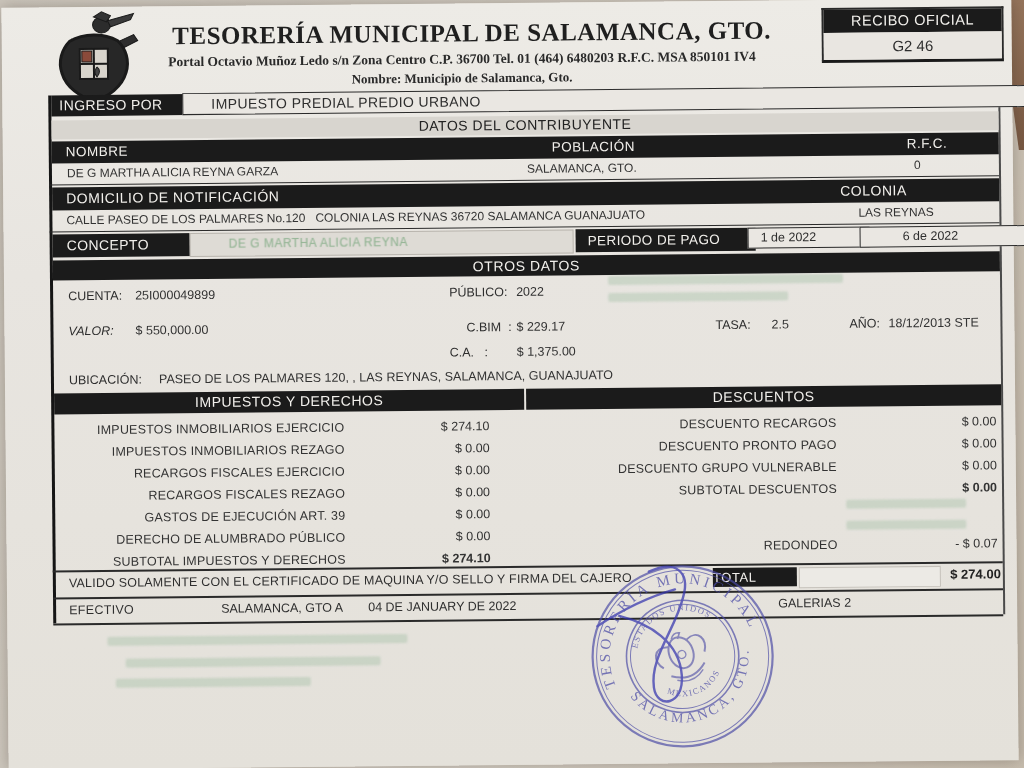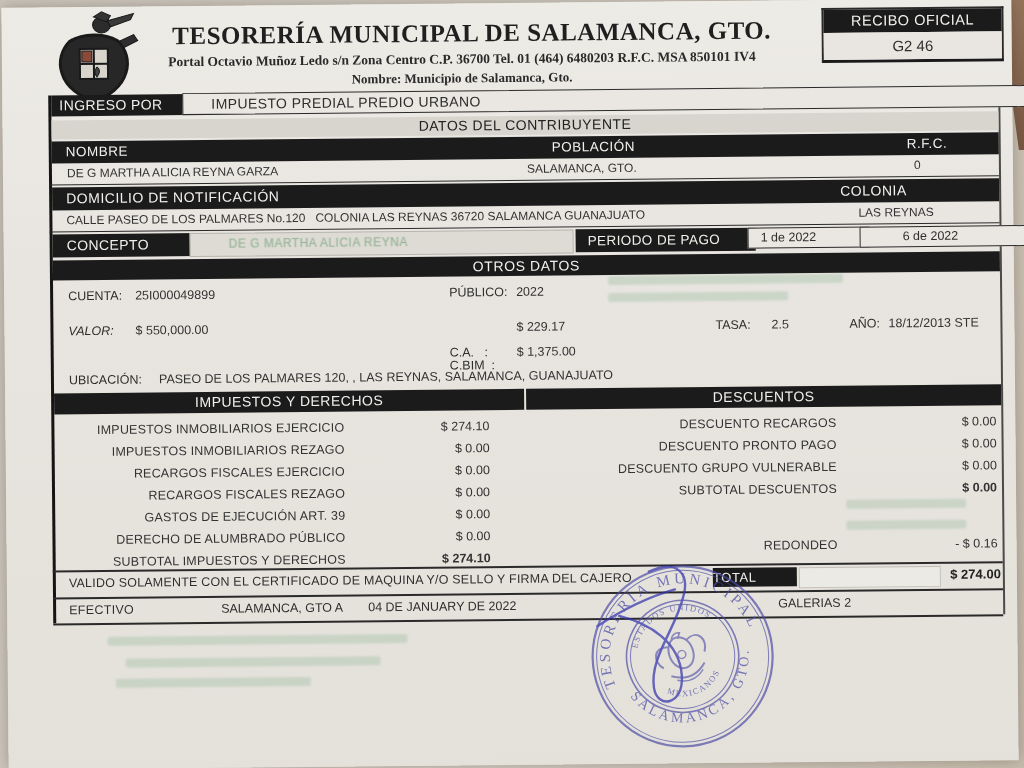--- a/index.html
+++ b/index.html
@@ -100,21 +100,21 @@
     <div class="abs" style="left:49px;top:274px;width:947px;height:108px;font-size:12.5px;color:#333;">
       <span class="abs lbl" style="left:15px;top:8px;">CUENTA:</span>
       <span class="abs val" style="left:82px;top:8px;">25I000049899</span>
       <span class="abs lbl" style="left:396px;top:8px;">PÚBLICO:</span>
       <span class="abs val" style="left:463px;top:8px;">2022</span>
       <span class="abs smudge" style="left:555px;top:0px;width:235px;height:9px;"></span>
       <span class="abs smudge" style="left:555px;top:17px;width:180px;height:9px;"></span>
 
       <span class="abs lbl" style="left:15px;top:43px;font-style:italic;">VALOR:</span>
       <span class="abs val" style="left:82px;top:43px;">$ 550,000.00</span>
-      <span class="abs lbl" style="left:396px;top:43px;white-space:pre;margin-top:38px;">C.BIM  :</span>
+      <span class="abs lbl" style="left:413px;top:43px;white-space:pre;">C.BIM  :</span>
       <span class="abs val" style="left:463px;top:43px;">$ 229.17</span>
       <span class="abs lbl" style="left:662px;top:43px;">TASA:</span>
       <span class="abs val" style="left:718px;top:43px;">2.5</span>
       <span class="abs lbl" style="left:796px;top:43px;">AÑO:</span>
       <span class="abs val" style="left:835px;top:43px;">18/12/2013 STE</span>
 
       <span class="abs lbl" style="left:396px;top:68px;white-space:pre;">C.A.   :</span>
       <span class="abs val" style="left:463px;top:68px;">$ 1,375.00</span>
 
       <span class="abs lbl" style="left:15px;top:92px;">UBICACIÓN:</span>
@@ -168,21 +168,21 @@
     <div class="rrow" style="left:521px;top:482px;width:475px;">
       <span class="rlabel" style="left:30px;width:280px;">SUBTOTAL DESCUENTOS</span>
       <span class="rvalue b" style="left:385px;width:85px;">$ 0.00</span>
     </div>
 
     <div class="abs smudge" style="left:840px;top:500px;width:120px;height:9px;"></div>
     <div class="abs smudge" style="left:840px;top:521px;width:120px;height:9px;"></div>
 
     <div class="rrow" style="left:521px;top:538px;width:475px;">
       <span class="rlabel" style="left:150px;width:160px;">REDONDEO</span>
-      <span class="rvalue" style="left:385px;width:85px;">- $ 0.16</span>
+      <span class="rvalue" style="left:385px;width:85px;">- $ 0.07</span>
     </div>
 
     <div class="abs form-line" style="left:46px;top:563px;width:950px;height:2px;"></div>
     <div class="abs" style="left:62px;top:569px;width:600px;font-size:12.5px;color:#2f2f2f;letter-spacing:.2px;">VALIDO SOLAMENTE CON EL CERTIFICADO DE MAQUINA Y/O SELLO Y FIRMA DEL CAJERO</div>
     <div class="abs bar" style="left:706px;top:567px;width:84px;height:19px;line-height:19px;font-size:13px;letter-spacing:.6px;">TOTAL</div>
     <div class="abs" style="left:792px;top:567px;width:140px;height:19px;background:#eceae5;border:1px solid #c5c1ba;"></div>
     <div class="abs b" style="left:900px;top:568px;width:94px;text-align:right;font-size:13px;color:#222;">$ 274.00</div>
 
     <div class="abs form-line" style="left:46px;top:590px;width:950px;height:1.5px;"></div>
 

